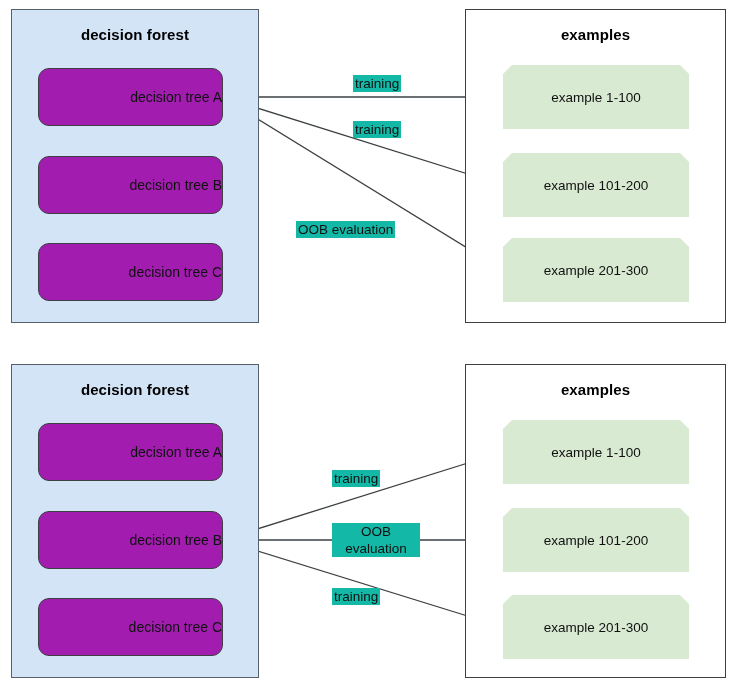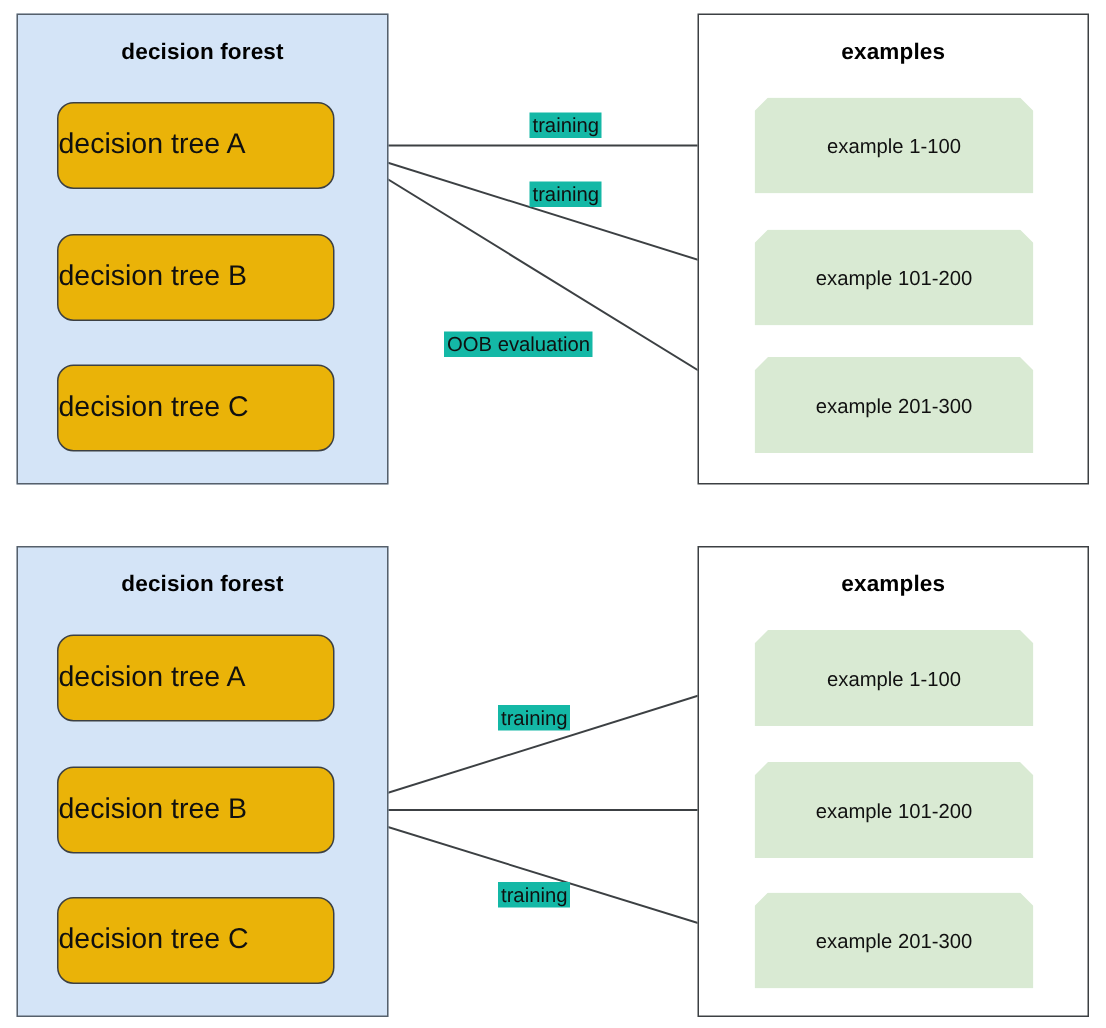--- a/index.html
+++ b/index.html
@@ -39,28 +39,28 @@
     right: 0;
     text-align: center;
     font-size: 15px;
     font-weight: bold;
     color: #000000;
     letter-spacing: 0.1px;
   }
   
   .tree-node {
     position: absolute;
-    background: #eab308;
+    background: #a21caf;
     border: 1px solid #3c4043;
     border-radius: 11px;
     box-sizing: border-box;
     display: flex;
     align-items: center;
-    justify-content: flex-start;
-    font-size: 19px;
+    justify-content: flex-end;
+    font-size: 14px;
     color: #101010;
   }
   
   .example-node {
     position: absolute;
     background: #d9ead3;
     box-sizing: border-box;
     display: flex;
     align-items: center;
     justify-content: center;
@@ -198,16 +198,20 @@
       <span class="example-label">example 1-100</span>
     </div>
     <div class="example-node" style="left:503px;top:165px;width:186px;height:64px;">
       <span class="example-label">example 101-200</span>
     </div>
     <div class="example-node" style="left:503px;top:252px;width:186px;height:64px;">
       <span class="example-label">example 201-300</span>
     </div>
 
     <div class="edge-label" style="left:332px;top:127px;">training</div>
+    <div class="edge-label two-line" style="left:332px;top:180px;width:84px;">
+      <div>OOB</div>
+      <div>evaluation</div>
+    </div>
     <div class="edge-label" style="left:332px;top:245px;">training</div>
   </div>
 
 </div>
 
 </body></html>

